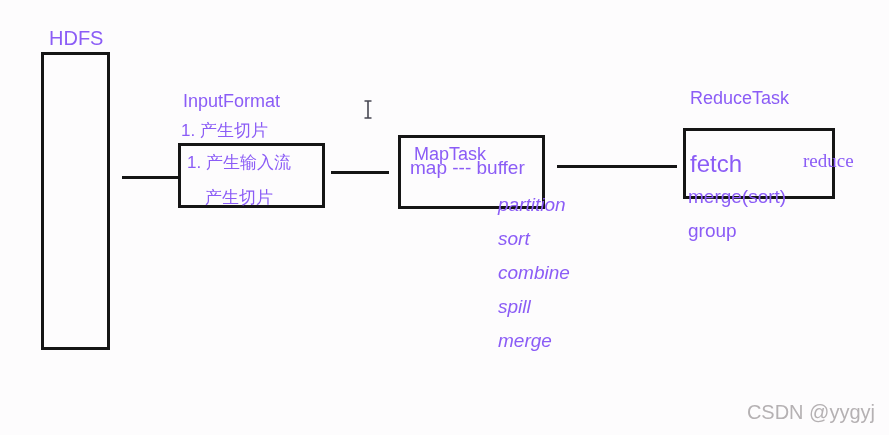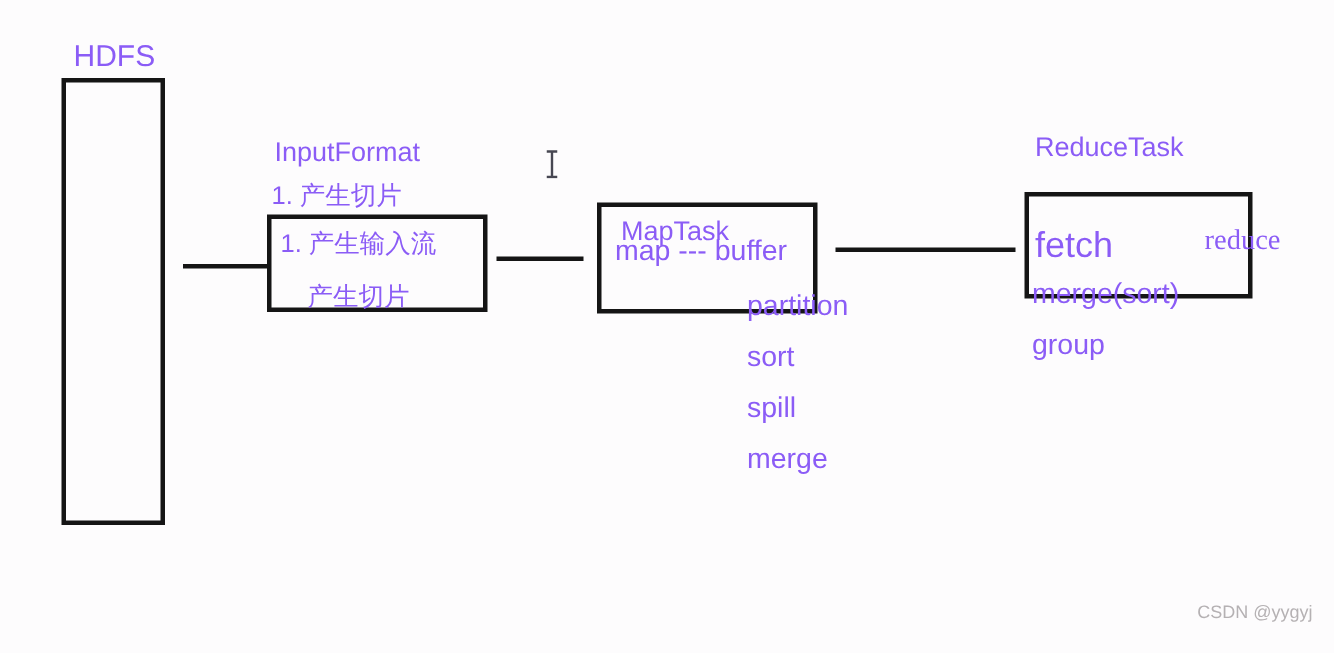--- a/index.html
+++ b/index.html
@@ -53,37 +53,37 @@
   .line2        { left: 331px; top: 171px; width: 58px; }
 
   
   .ibeam        { position: absolute; left: 363px; top: 100px; z-index: 4; }
 
   
   .mt-title     { left: 414px; top: 99px;  font-size: 18px; margin-top: 45px; }
   .mt-box       { left: 398px; top: 135px; width: 147px; height: 74px; }
   .mt-label     { left: 410px; top: 157px; font-size: 19px; }
   .mt-steps     { left: 498px; top: 188px; font-size: 19px; line-height: 34px; }
-  .mt-steps div { height: 34px; }
+  .mt-steps div { height: 34px; font-style: italic; }
   .line3        { left: 557px; top: 165px; width: 120px; }
 
   
   .rt-title     { left: 690px; top: 88px;  font-size: 18px; }
   .rt-box       { left: 683px; top: 128px; width: 152px; height: 71px; }
   .rt-fetch     { left: 690px; top: 150px; font-size: 24px; }
   .rt-reduce    { left: 803px; top: 150px; font-size: 19px; font-family: Liberation Serif, serif; }
   .rt-merge     { left: 688px; top: 186px; font-size: 19px; }
   .rt-group     { left: 688px; top: 220px; font-size: 19px; }
 
   
   .watermark {
     position: absolute;
     right: 14px;
     top: 401px;
-    font-size: 12px;
+    font-size: 20px;
     color: #b5b1b3;
     z-index: 3;
     white-space: nowrap;
   }
 </style>
 </head>
 <body>
 
 <div class="canvas">
 
@@ -103,20 +103,21 @@
       <path d="M1.5 1 H8.5 M5 1 V18 M1.5 18 H8.5" stroke="#474752" stroke-width="1.6" fill="none"></path>
     </svg>
   </span>
 
   <div class="txt mt-title">MapTask</div>
   <div class="box mt-box"></div>
   <div class="txt mt-label">map --- buffer</div>
   <div class="txt mt-steps">
     <div>partition</div>
     <div>sort</div>
+    <div>combine</div>
     <div>spill</div>
     <div>merge</div>
   </div>
   <div class="hline line3"></div>
 
   <div class="txt rt-title">ReduceTask</div>
   <div class="box rt-box"></div>
   <div class="txt rt-fetch">fetch</div>
   <div class="txt rt-reduce">reduce</div>
   <div class="txt rt-merge">merge(sort)</div>

